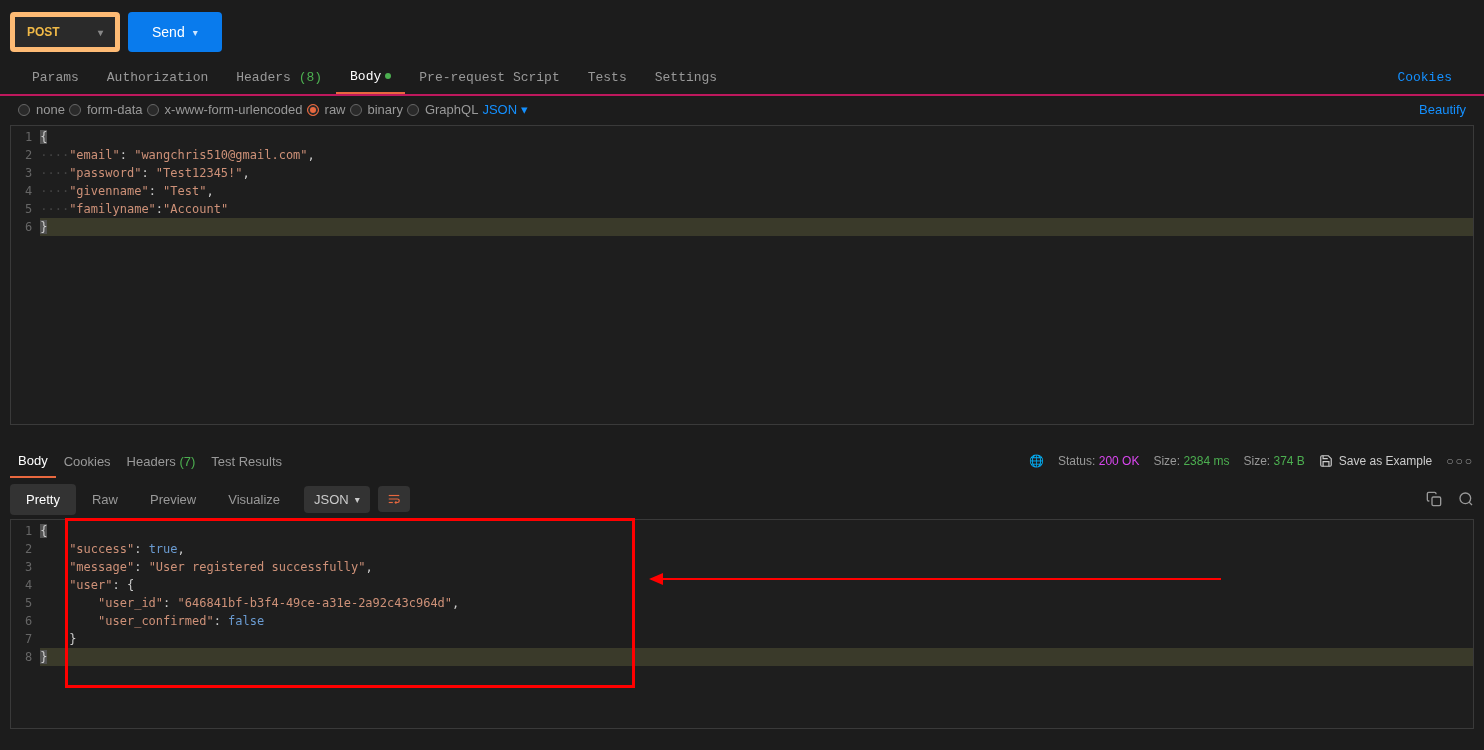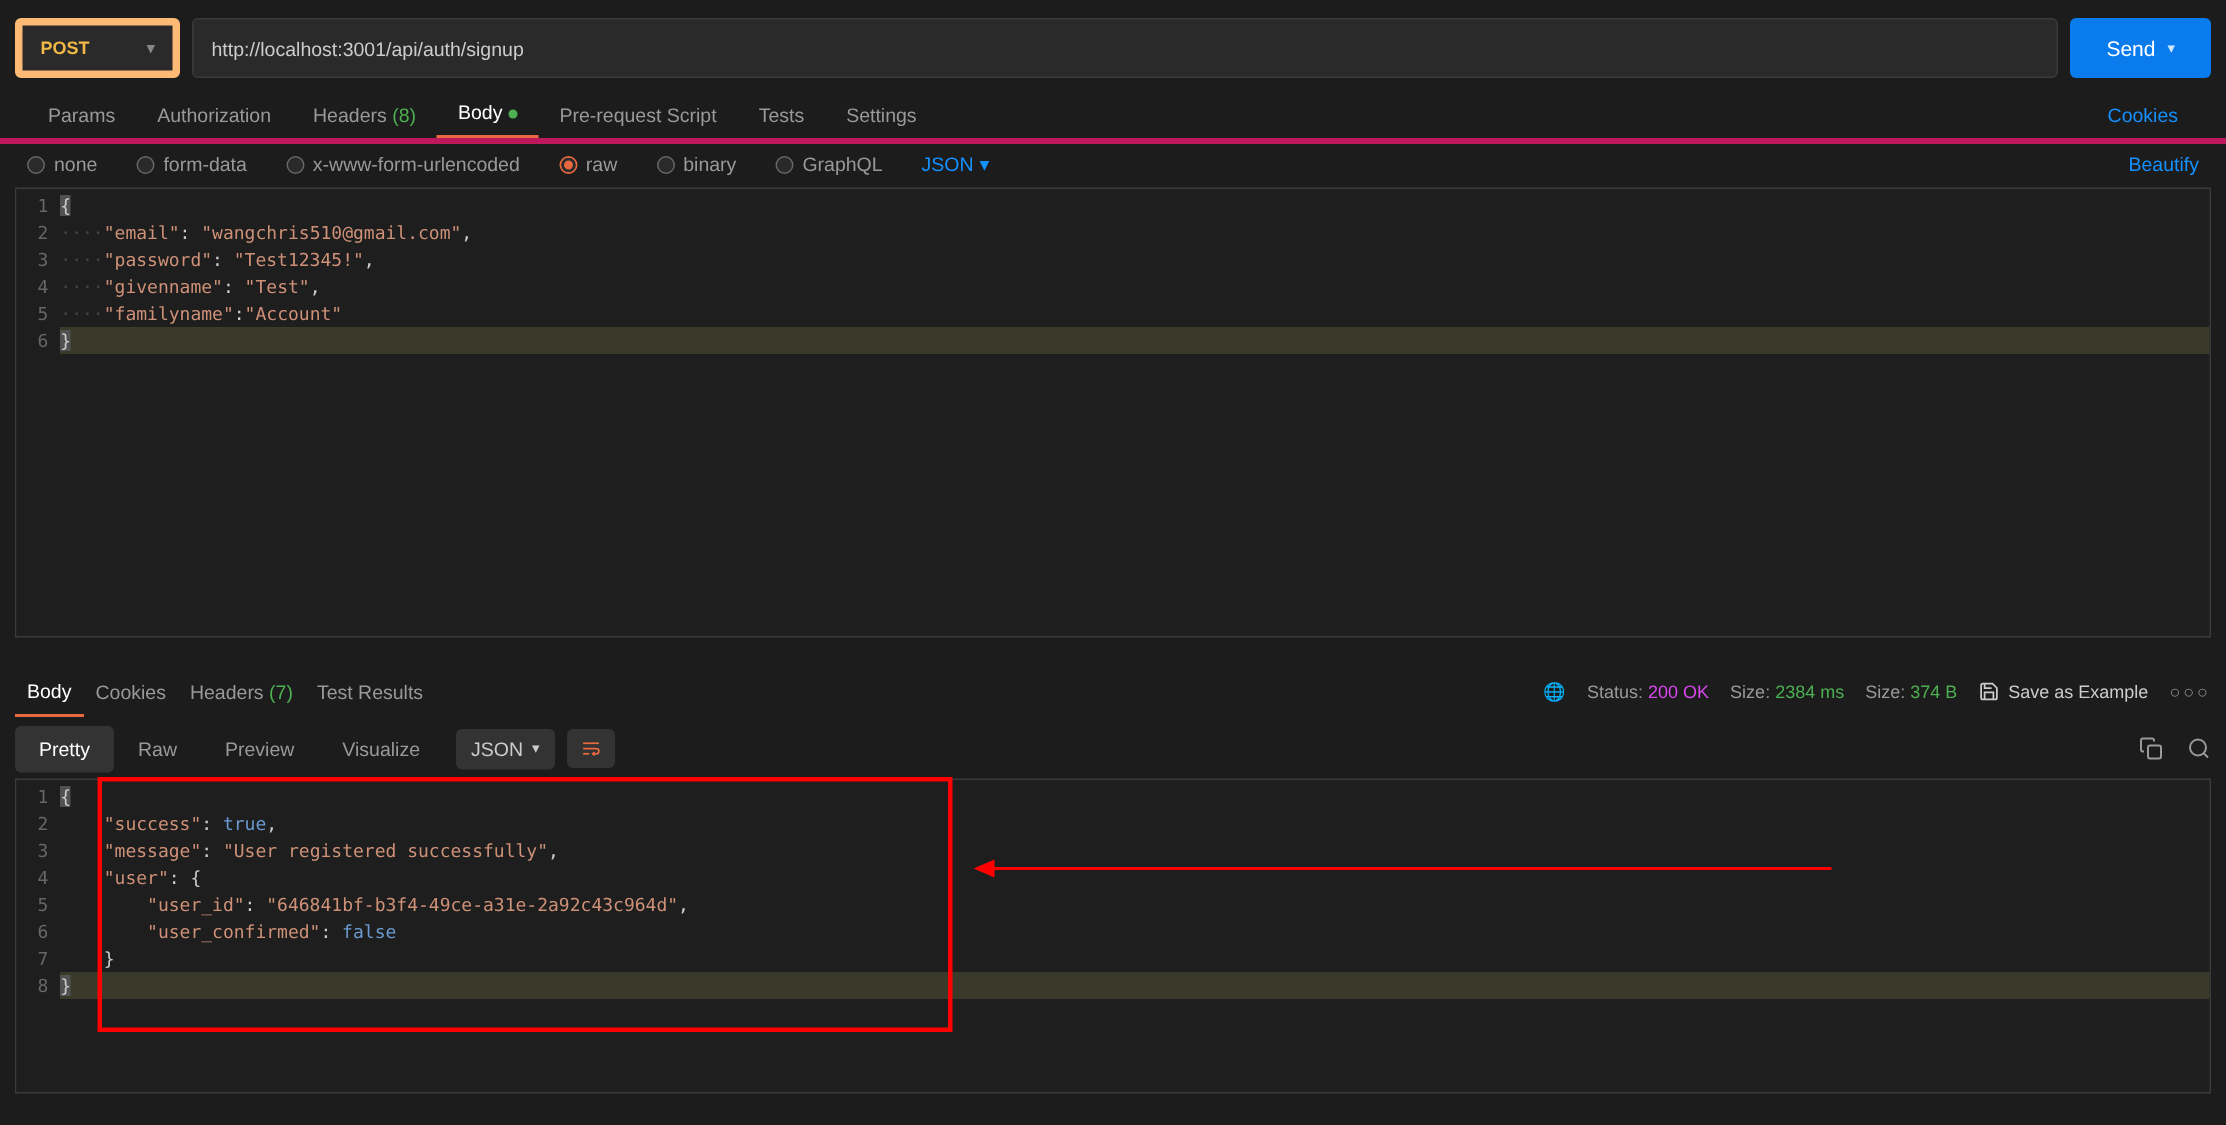--- a/index.html
+++ b/index.html
@@ -48,39 +48,40 @@
   color: #fff;
   padding: 8px 24px;
   display: flex;
   align-items: center;
   gap: 8px;
   font-size: 14px;
 }
 .tabs-row {
   display: flex;
   padding: 0 18px;
-  align-items: flex-end;
-  border-bottom: 4px solid #be185d;
+  align-items: center;
+  border-bottom: 2px solid #be185d;
   height: 36px;
+  font-family: Liberation Mono, monospace;
 }
 .tab {
   padding: 8px 14px;
   color: #999;
   font-size: 13px;
 }
 .tab.active { color: #fff; border-bottom: 2px solid #e8683f; }
 .tab .count { color: #4caf50; }
 .tab .dot { display:inline-block; width:6px; height:6px; background:#4caf50; border-radius:50%; margin-left:4px; vertical-align:middle; }
 .tabs-row .spacer { flex: 1; }
 .link-blue { color: #1490ff; }
 .body-type-row {
   display: flex;
   padding: 6px 18px 8px;
   align-items: center;
-  gap: 26px;
+  gap: 4px;
   font-size: 13px;
 }
 .radio-item {
   display: flex;
   align-items: center;
   gap: 6px;
   color: #999;
 }
 .radio-circle {
   width: 12px; height: 12px; border-radius: 50%;
@@ -186,21 +187,20 @@
 svg { display:block; }
 </style>
 </head>
 <body>
 
 <div class="top-bar">
   <div class="method-select">
     <span>POST</span>
     <span class="chevron-down">▾</span>
   </div>
-  <input class="url-input" value="http://localhost:3001/api/auth/signup" style="">
   <button class="send-btn">
     <span>Send</span>
     <span class="chevron-down" style="color:#cfe6ff">▾</span>
   </button>
 </div>
 
 <div class="tabs-row">
   <div class="tab">Params</div>
   <div class="tab">Authorization</div>
   <div class="tab">

